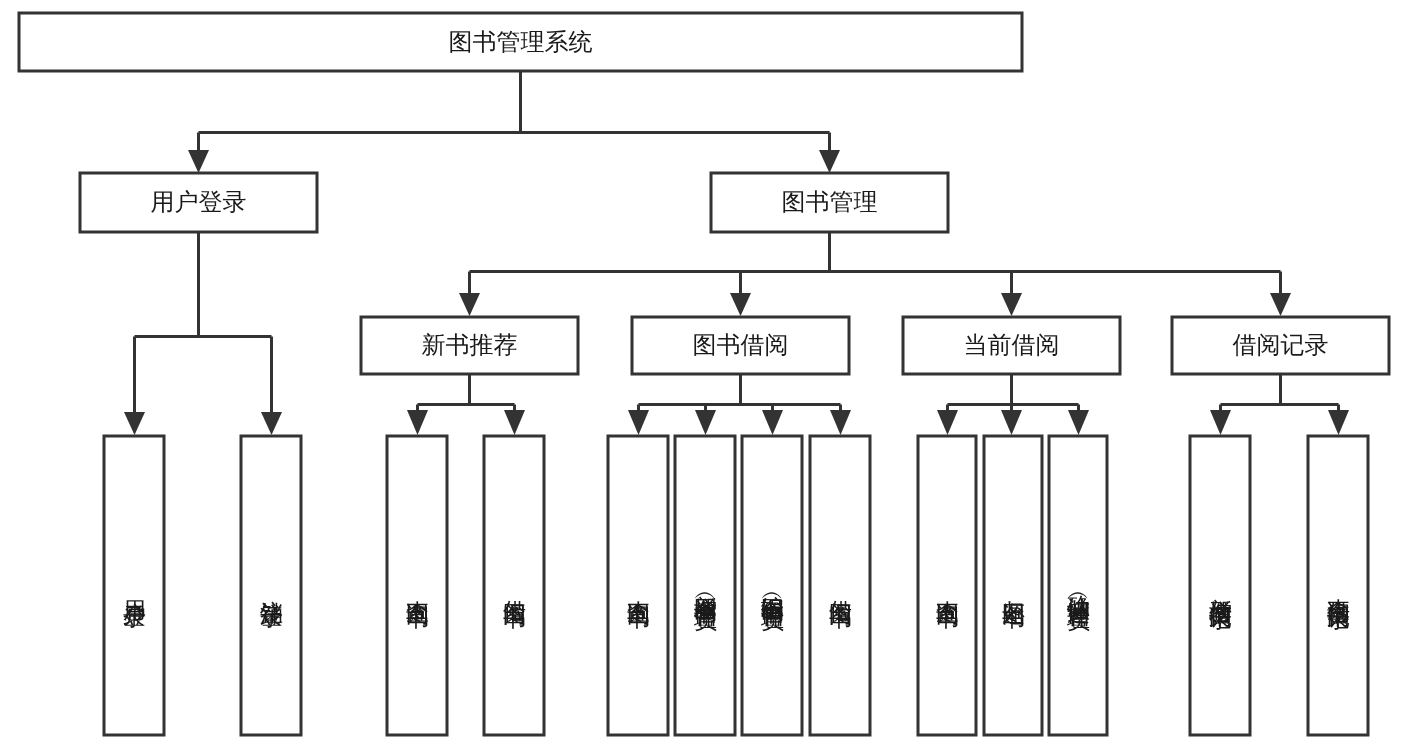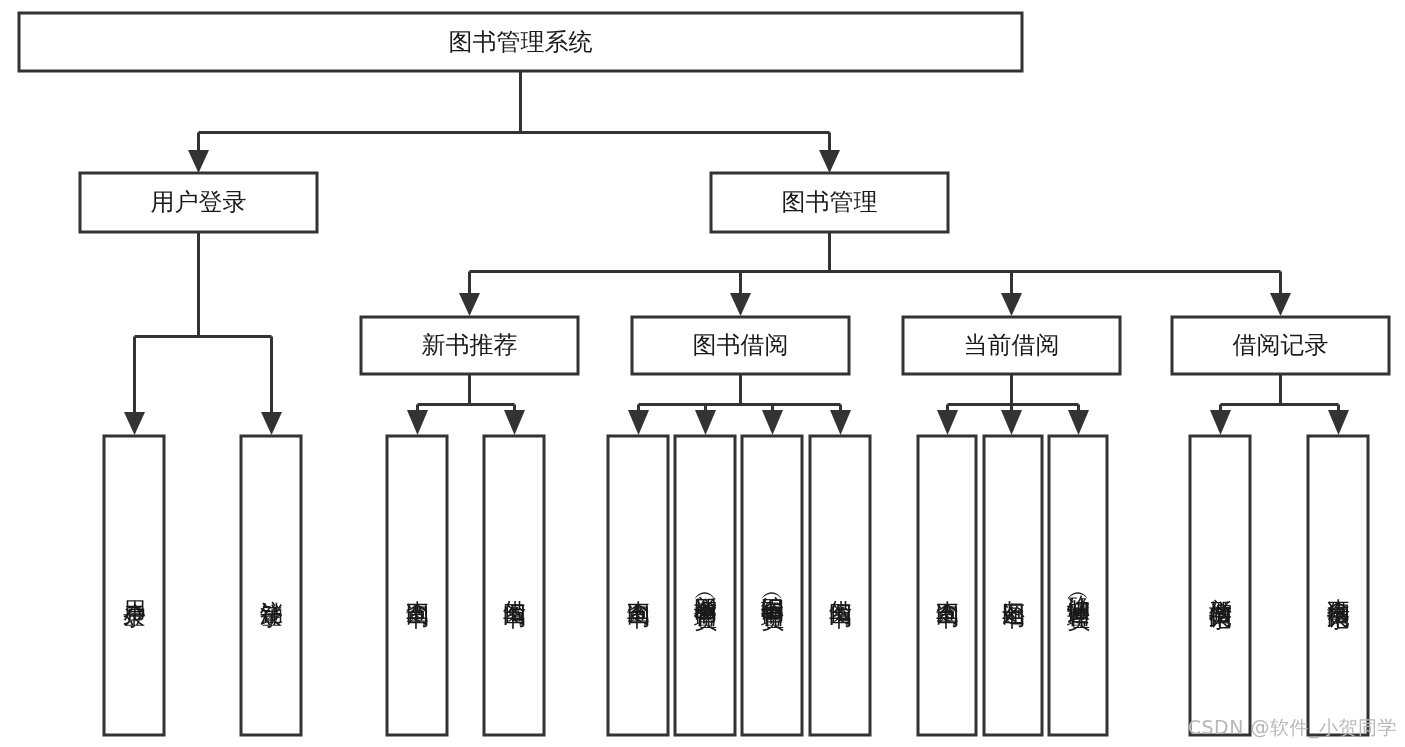--- a/index.html
+++ b/index.html
@@ -210,15 +210,14 @@
   <div class="leaf-label-wrap" style="left:608px; top:436px; width:60px; height:299px;">查询图书</div>
   <div class="leaf-label-wrap" style="left:675px; top:436px; width:60px; height:299px;">新增图书（管理员）</div>
   <div class="leaf-label-wrap" style="left:742px; top:436px; width:60px; height:299px;">编辑图书（管理员）</div>
   <div class="leaf-label-wrap" style="left:810px; top:436px; width:60px; height:299px;">借阅图书</div>
   <div class="leaf-label-wrap" style="left:918px; top:436px; width:58px; height:299px;">查询图书</div>
   <div class="leaf-label-wrap" style="left:984px; top:436px; width:58px; height:299px;">归还图书</div>
   <div class="leaf-label-wrap" style="left:1049px; top:436px; width:58px; height:299px;">确认归还（管理员）</div>
   <div class="leaf-label-wrap" style="left:1190px; top:436px; width:60px; height:299px;">新增借阅记录</div>
   <div class="leaf-label-wrap" style="left:1308px; top:436px; width:60px; height:299px;">查询借阅记录</div>
 
-  <div class="watermark">CSDN @软件_小贺同学</div>
 
 </div>
 
 </body></html>

